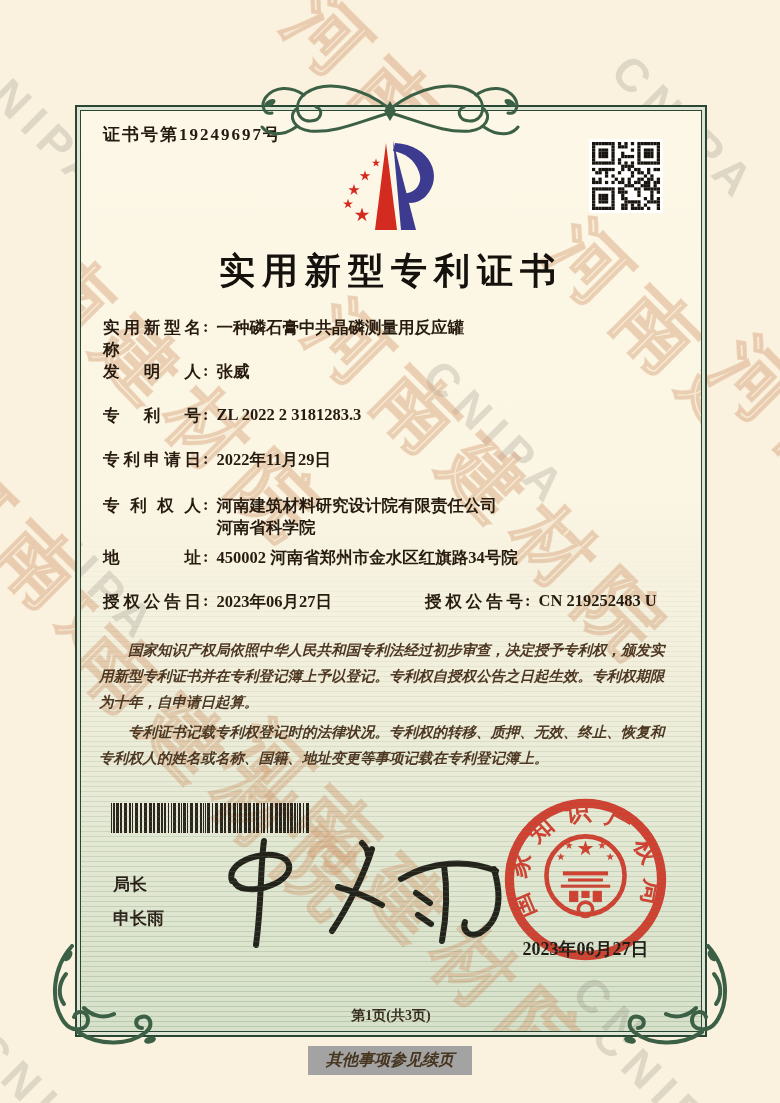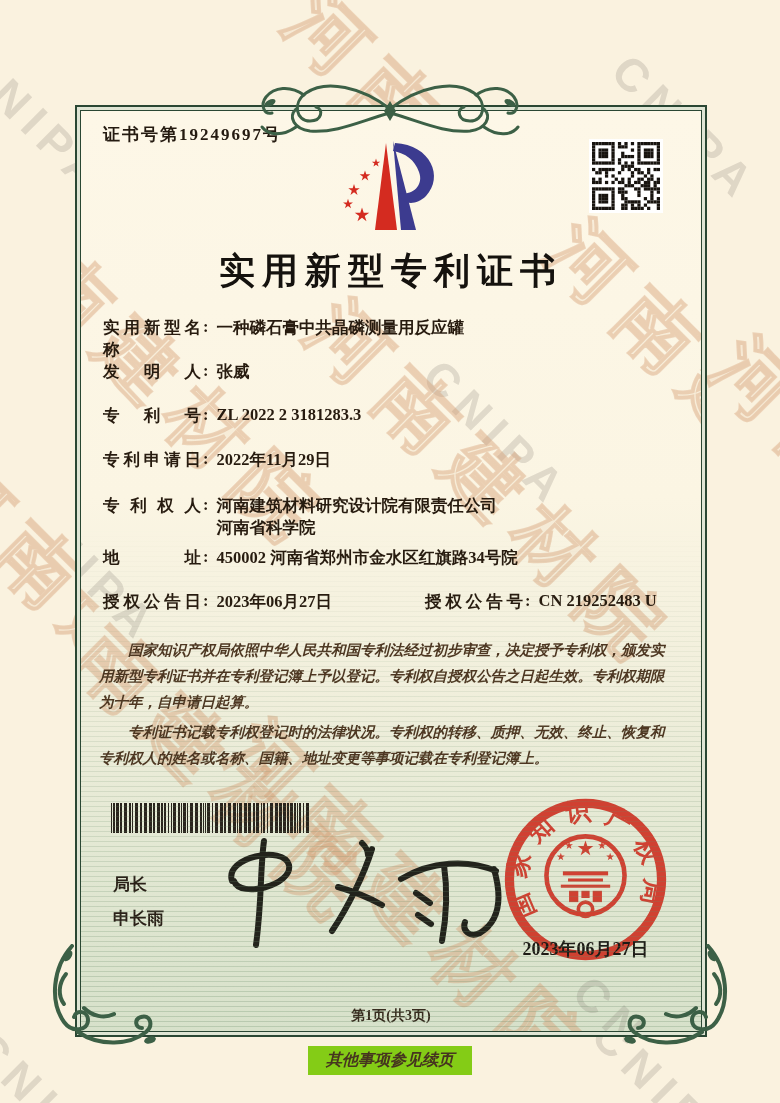--- a/index.html
+++ b/index.html
@@ -61,21 +61,21 @@
   
   .barcode{left:30px;top:692px;width:200px;height:30px;}
   .signer-role{left:32px;top:762px;font-size:17px;font-weight:bold;color:#2a2018;}
   .signer-name{left:32px;top:796px;font-size:17px;font-weight:bold;color:#2a2018;}
   .signature{left:105px;top:724px;}
   .seal{left:412px;top:676px;}
   .page-no{left:0;top:896px;width:100%;text-align:center;font-size:14px;
            font-weight:bold;color:#372c1f;}
 
   .cont-note{position:absolute;left:50%;top:1046px;transform:translateX(-50%);
-           background:#84cc16;padding:4px 18px;font-size:16px;font-weight:bold;
+           background:#a3a3a3;padding:4px 18px;font-size:16px;font-weight:bold;
            font-style:italic;color:#46351f;z-index:3;white-space:nowrap;}
 
   .ornament{position:absolute;z-index:3;pointer-events:none;}
   .orn-top{left:230px;top:79px;}
   .orn-bl{left:38px;top:944px;}
   .orn-br{left:622px;top:944px;transform:scaleX(-1);}
 </style>
 </head>
 <body>
 

